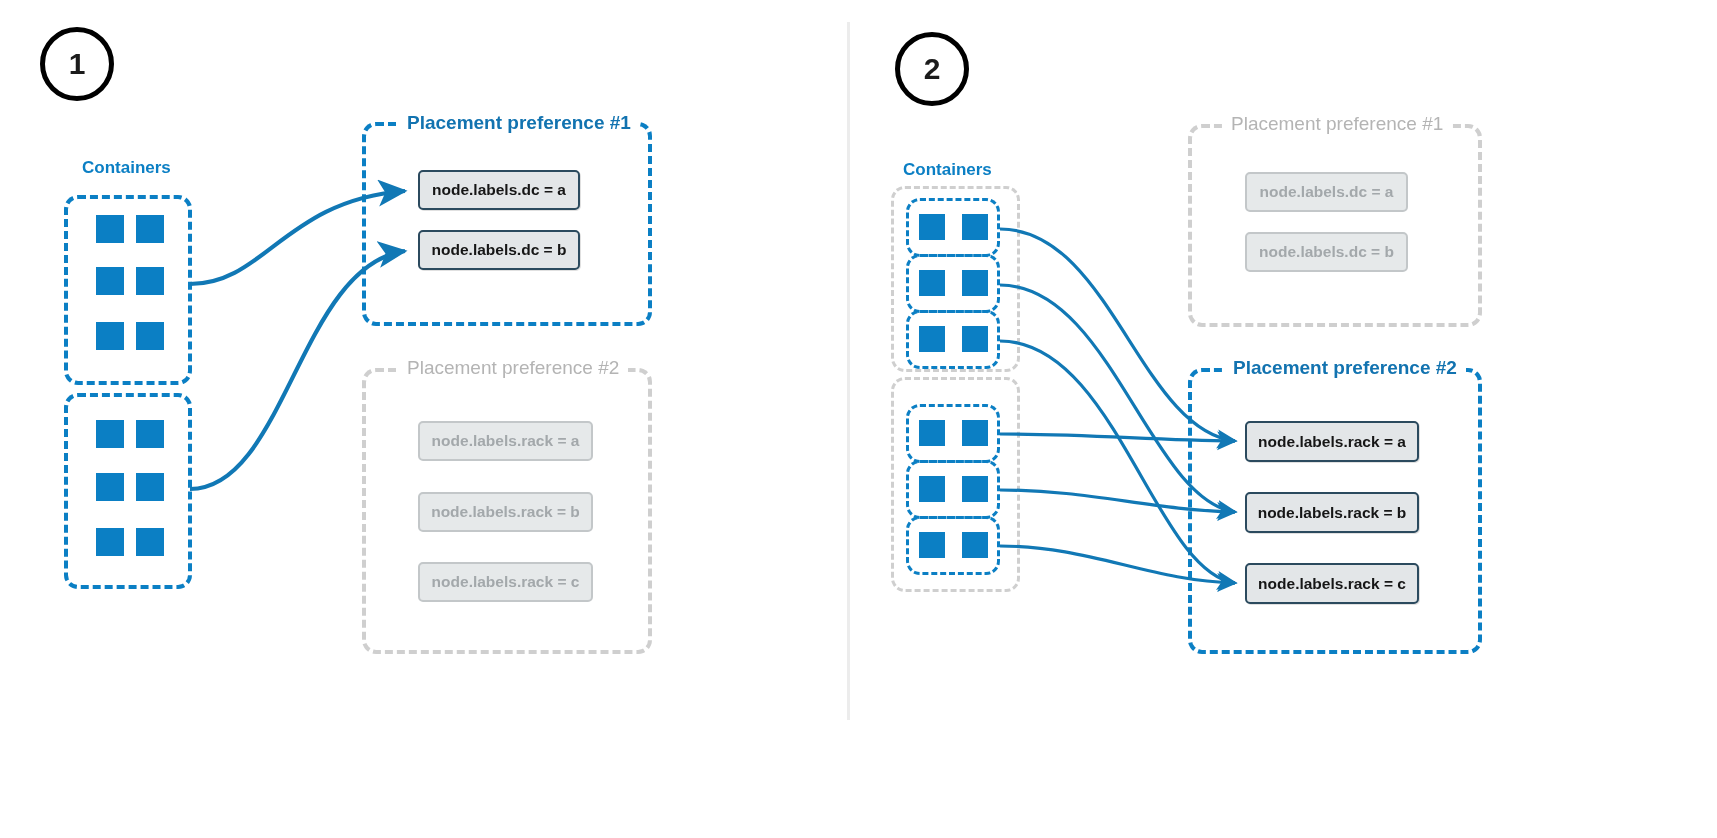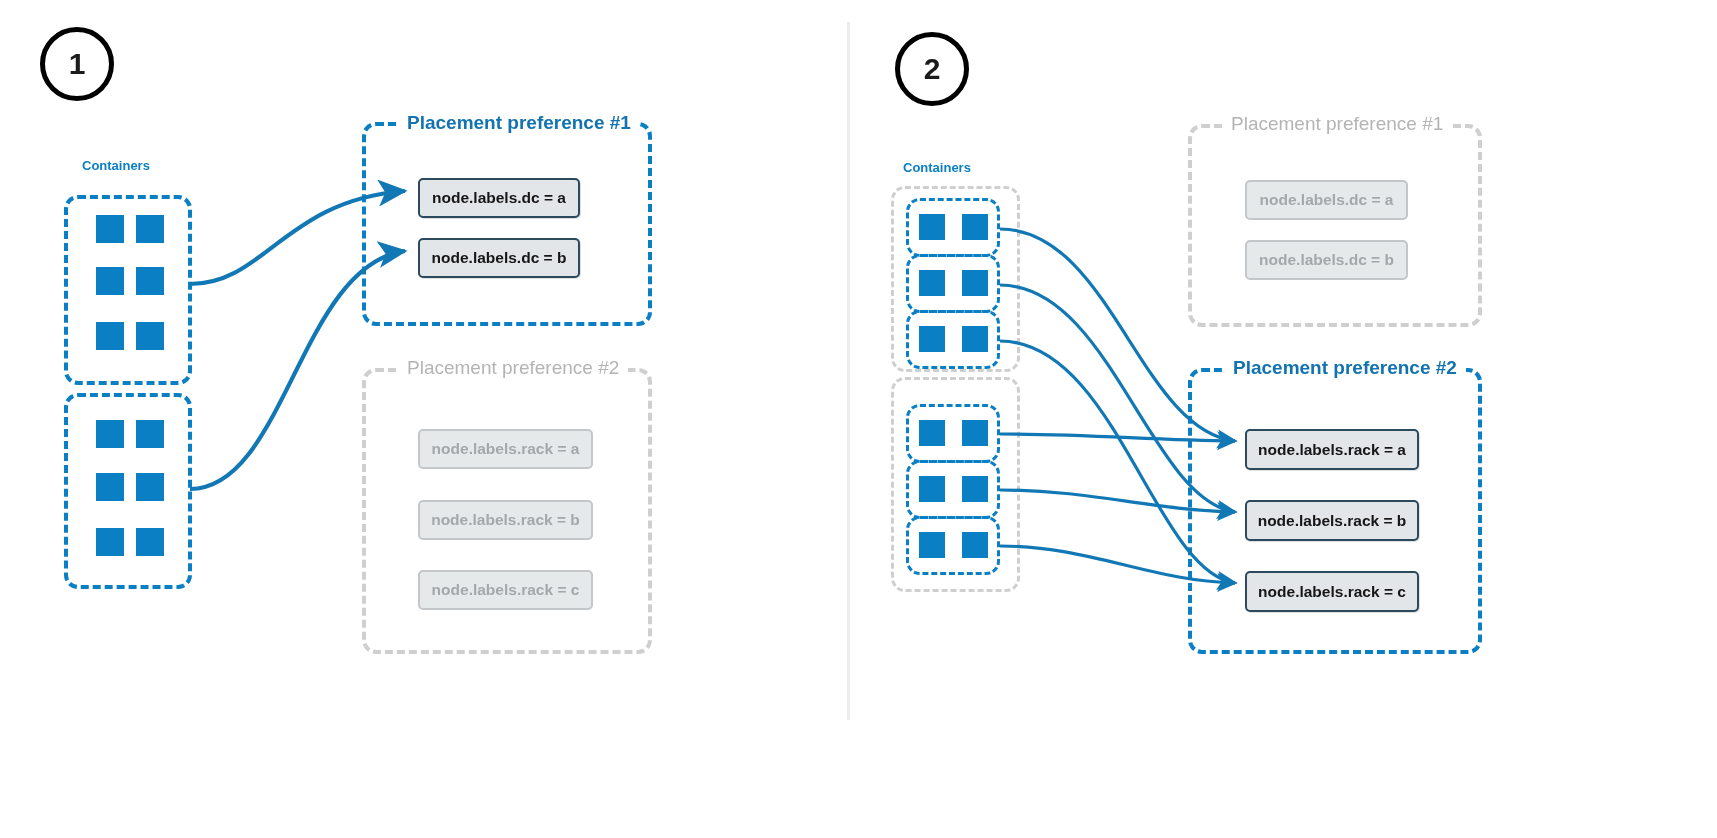--- a/index.html
+++ b/index.html
@@ -28,36 +28,36 @@
   .dbox.blue{border:4px dashed #0b7fc4;}
   .dbox.grey{border:4px dashed #cfcfcf;}
   .dbox.grey-thin{border:3px dashed #cfcfcf;}
   .dbox.blue-thin{border:3.5px dashed #0b7fc4;}
 
   
   .sq{position:absolute;background:#0b7fc4;}
 
   
   .caption{
-    position:absolute;font-size:13px;font-weight:700;
+    position:absolute;font-size:17px;font-weight:700;
     color:#0b7fc4;white-space:nowrap;background:#fff;padding:0 6px;
   }
 
   
   .pref-title{
     position:absolute;font-size:19px;font-weight:700;color:#1273b0;
     white-space:nowrap;background:#ffffff;padding:0 9px;
   }
   .pref-title.dim{color:#b4b4b4;font-weight:400;}
 
   
   .chip{
     position:absolute;box-sizing:border-box;border-radius:5px;
     display:flex;align-items:center;justify-content:center;
-    font-size:15.5px;font-weight:700;white-space:nowrap;margin-top:8px;
+    font-size:15.5px;font-weight:700;white-space:nowrap;
   }
   .chip.active{
     background:#e3e6e8;border:2.5px solid #2b4a5e;color:#161616;
     box-shadow:1px 1px 0 rgba(0,0,0,.12);
   }
   .chip.dim{
     background:#e6e9ea;border:2px solid #c3c7c9;color:#a3a8ab;font-weight:600;
   }
 
   

